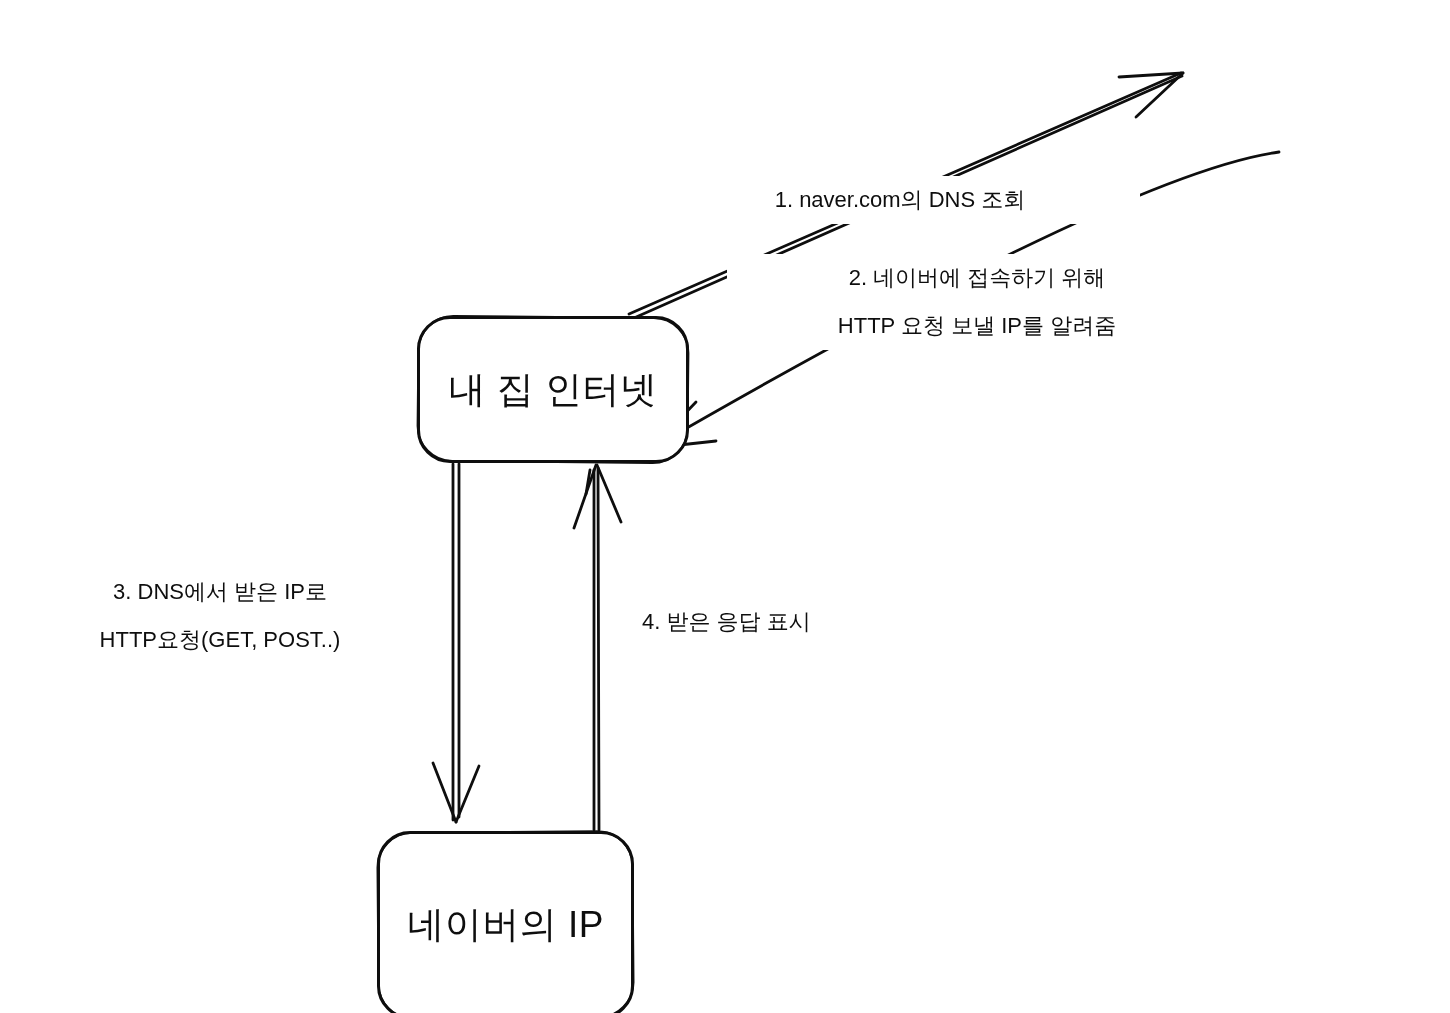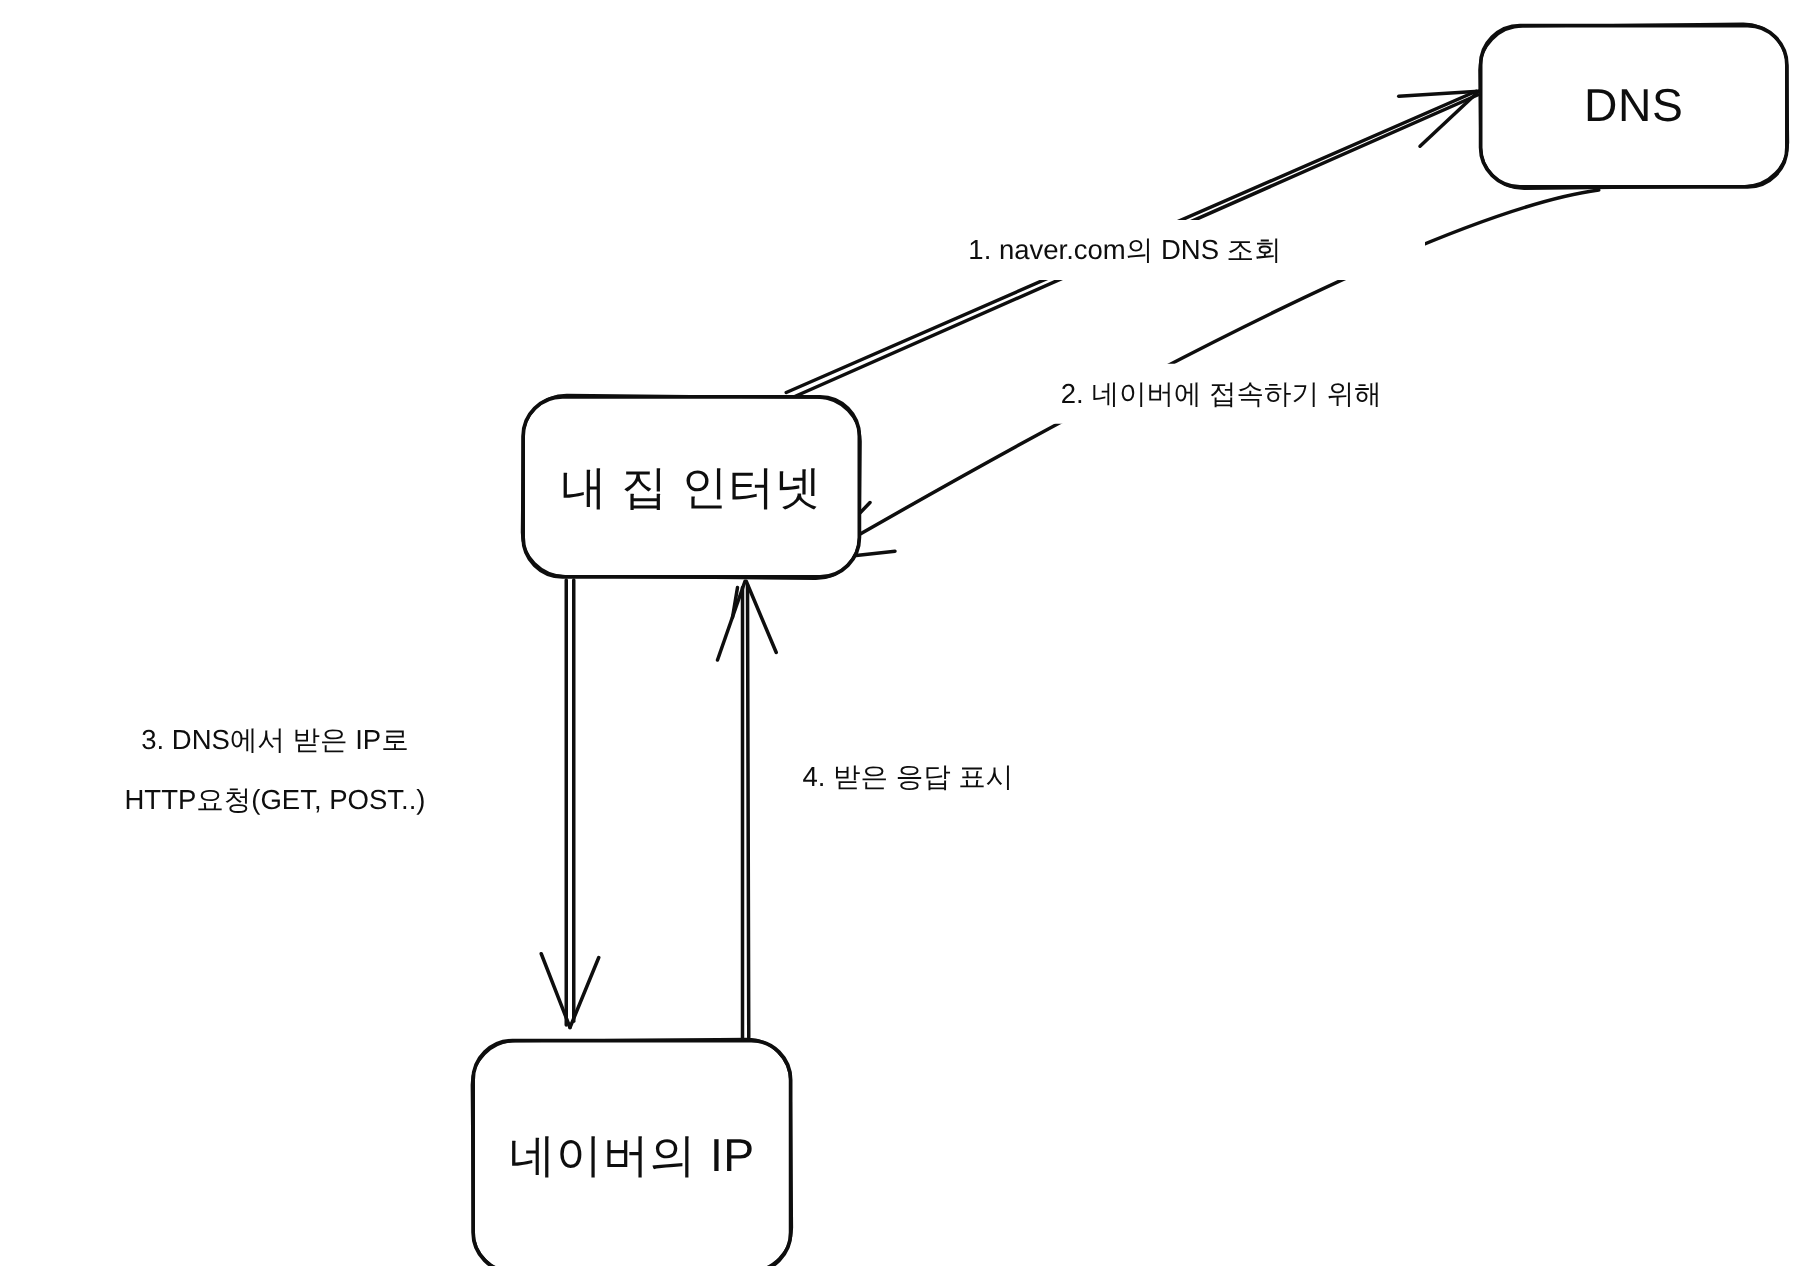--- a/index.html
+++ b/index.html
@@ -74,36 +74,34 @@
       <path d="M596,465 L574,528"></path>
       <path d="M597,465 L621,522"></path>
       <path d="M590,470 L586,494"></path>
     </g>
   </svg>
 
   <div class="edge-label" style="left:660px;top:176px;width:480px;">
     <span>1. naver.com의 DNS 조회</span>
   </div>
 
-  <div class="edge-label" style="left:727px;top:254px;width:500px;margin-top:37px;">
+  <div class="edge-label" style="left:727px;top:254px;width:500px;">
     <div>2. 네이버에 접속하기 위해</div>
+    <div>HTTP 요청 보낼 IP를 알려줌</div>
   </div>
 
   <div class="edge-label" style="left:-8px;top:568px;width:456px;">
     <div>3. DNS에서 받은 IP로</div>
     <div>HTTP요청(GET, POST..)</div>
   </div>
 
   <div class="edge-label" style="left:642px;top:598px;text-align:left;">
     <span>4. 받은 응답 표시</span>
   </div>
 
-  <div class="node tilt-a" style="left:1183px;top:19px;width:248px;height:132px;">
-    <span>DNS</span>
-  </div>
 
   <div class="node tilt-b" style="left:417px;top:316px;width:272px;height:147px;">
     <span>내 집 인터넷</span>
   </div>
 
   <div class="node tilt-c" style="left:377px;top:831px;width:257px;height:188px;">
     <span>네이버의 IP</span>
   </div>
 
 </div>

